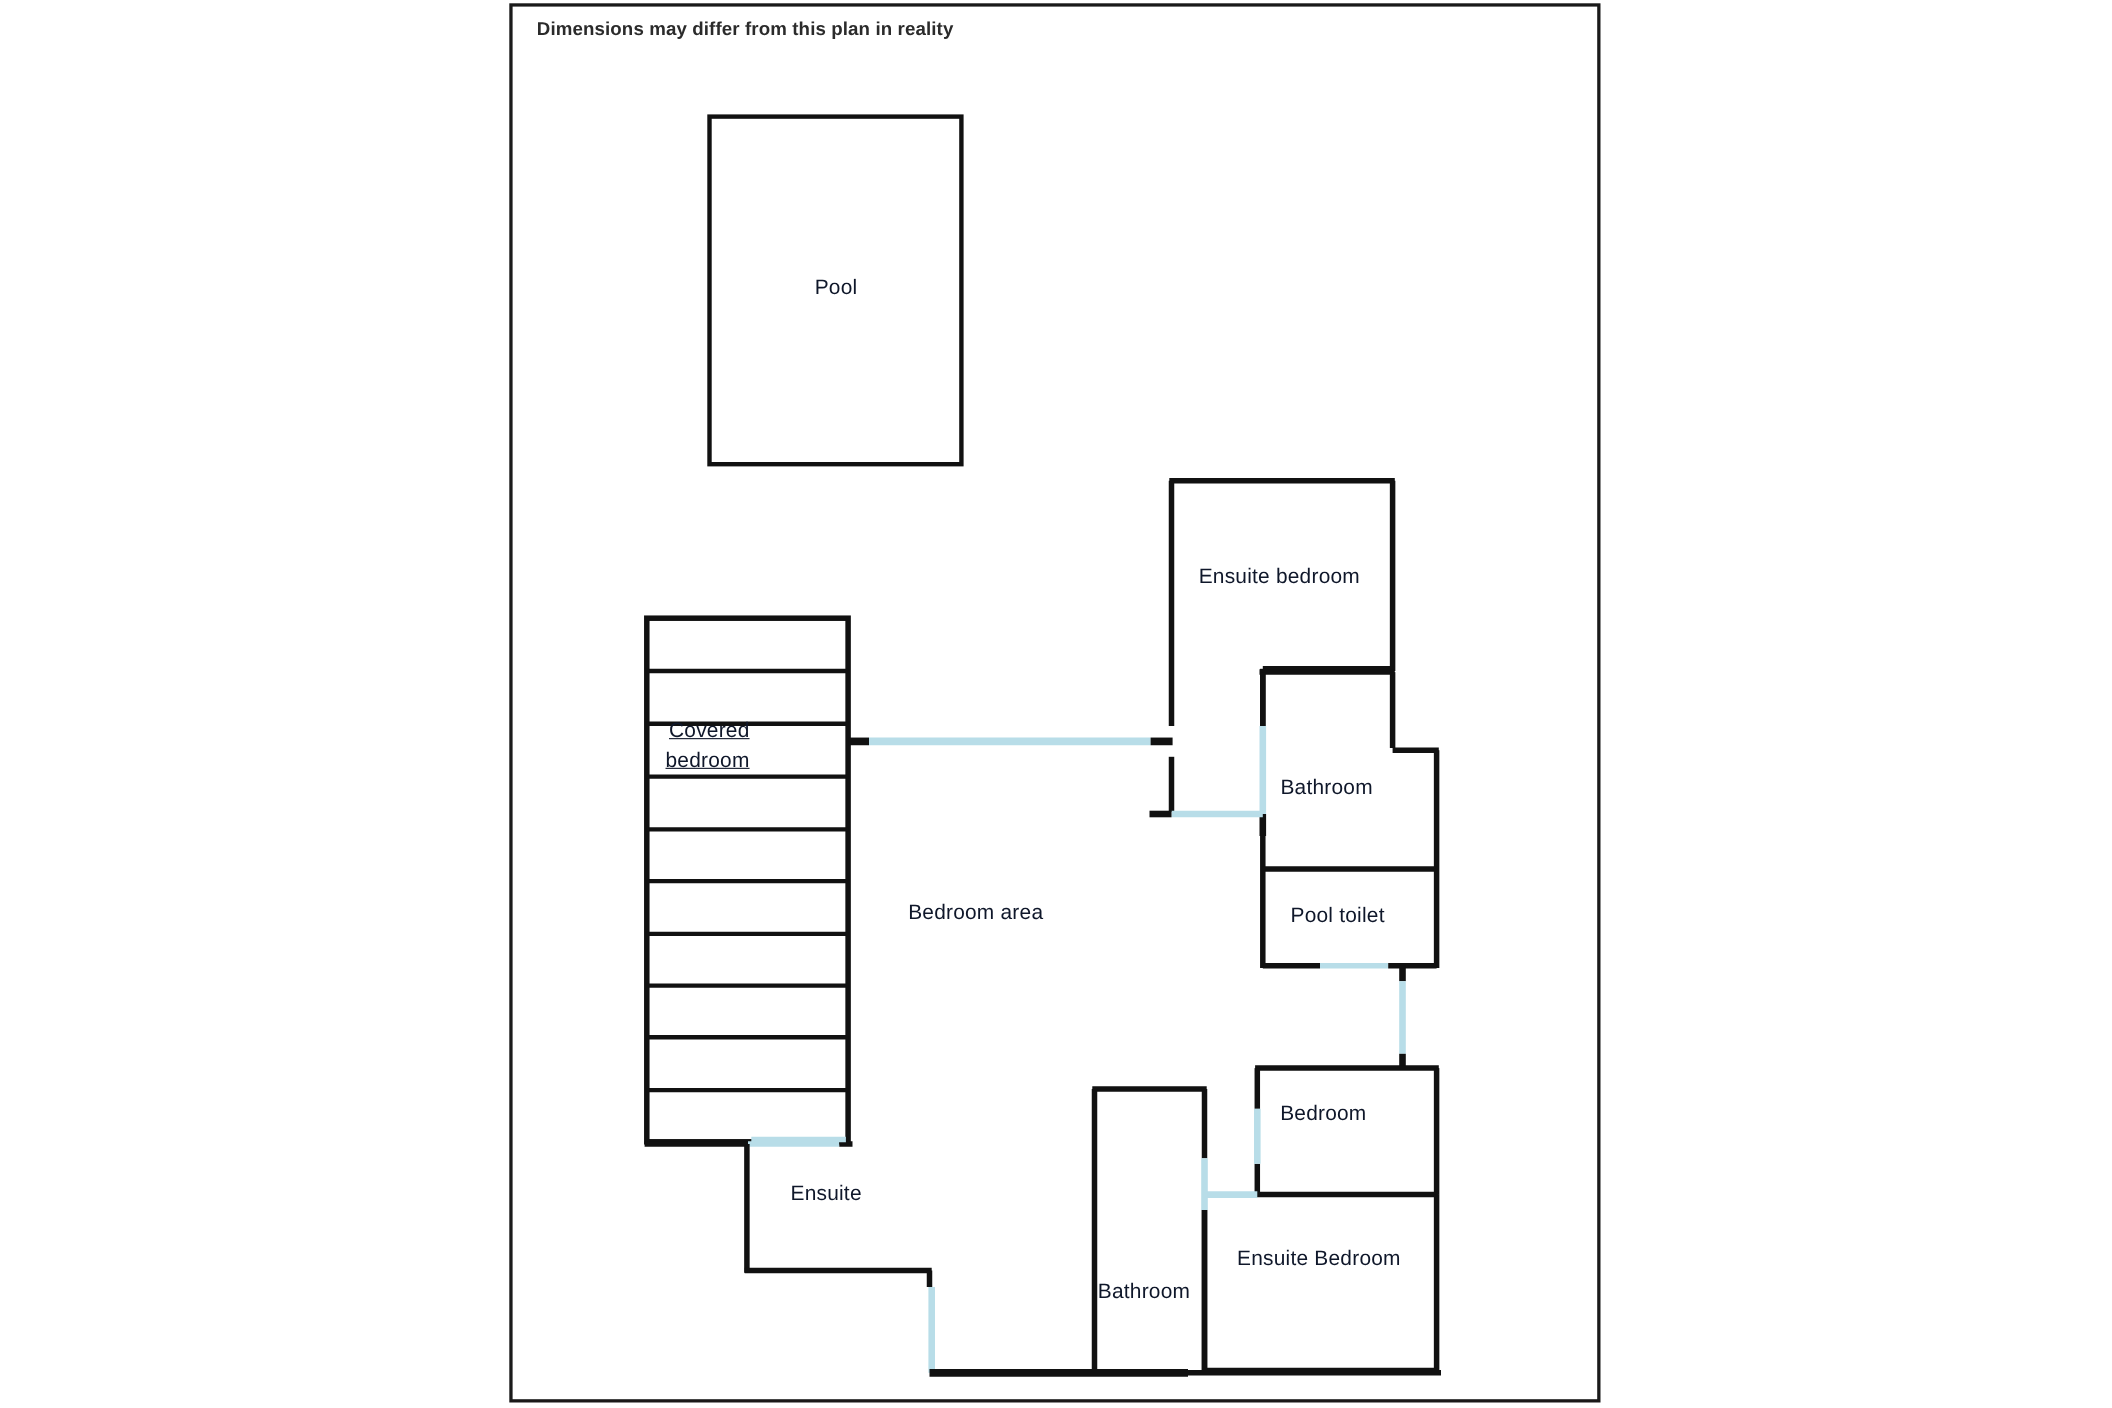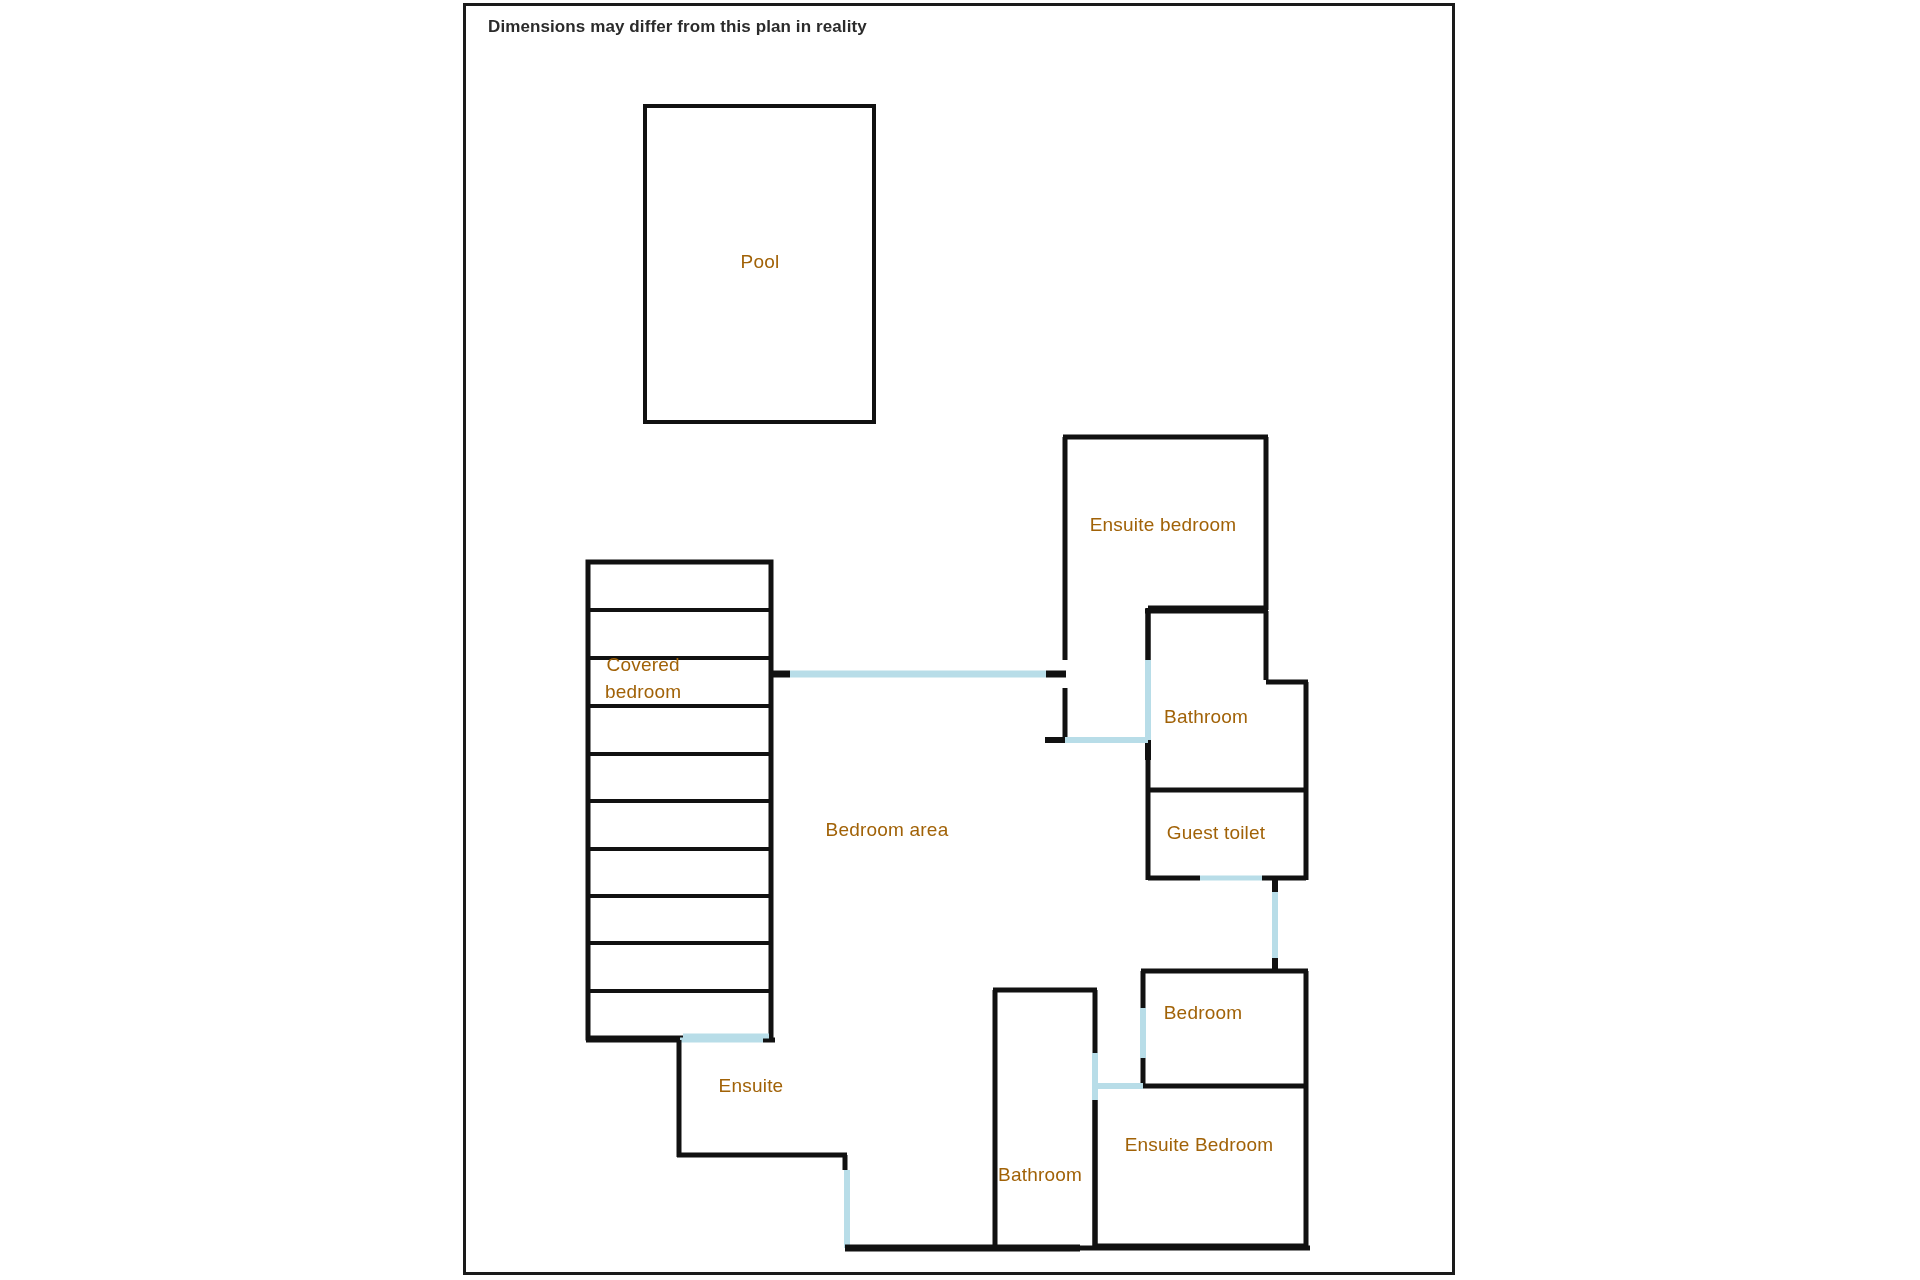--- a/index.html
+++ b/index.html
@@ -43,29 +43,30 @@
     position: absolute;
     left: 0;
     top: 0;
     width: 1920px;
     height: 1280px;
     pointer-events: none;
   }
   .room-label {
     position: absolute;
     font-size: 19px;
-    color: #a16207;
+    color: #0f172a;
     white-space: nowrap;
     transform: translate(-50%, -50%);
     letter-spacing: 0.2px;
   }
   .room-label.two-line {
-    text-align: center;
+    text-align: right;
     line-height: 27px;
     transform: translate(0, -50%);
+    text-decoration: underline;
   }
 </style>
 </head>
 <body>
 
 <div id="page">
 
   <div id="plan-frame"></div>
 
   <div id="plan-note">Dimensions may differ from this plan in reality</div>
@@ -220,21 +221,21 @@
     <div>Covered</div>
     <div>bedroom</div>
   </div>
 
   <div class="room-label" style="left:887px; top:830px;">Bedroom area</div>
 
   <div class="room-label" style="left:1163px; top:525px;">Ensuite bedroom</div>
 
   <div class="room-label" style="left:1206px; top:717px;">Bathroom</div>
 
-  <div class="room-label" style="left:1216px; top:833px;">Guest toilet</div>
+  <div class="room-label" style="left:1216px; top:833px;">Pool toilet</div>
 
   <div class="room-label" style="left:1203px; top:1013px;">Bedroom</div>
 
   <div class="room-label" style="left:1199px; top:1145px;">Ensuite Bedroom</div>
 
   <div class="room-label" style="left:751px; top:1086px;">Ensuite</div>
 
   <div class="room-label" style="left:1040px; top:1175px;">Bathroom</div>
 
 </div>

